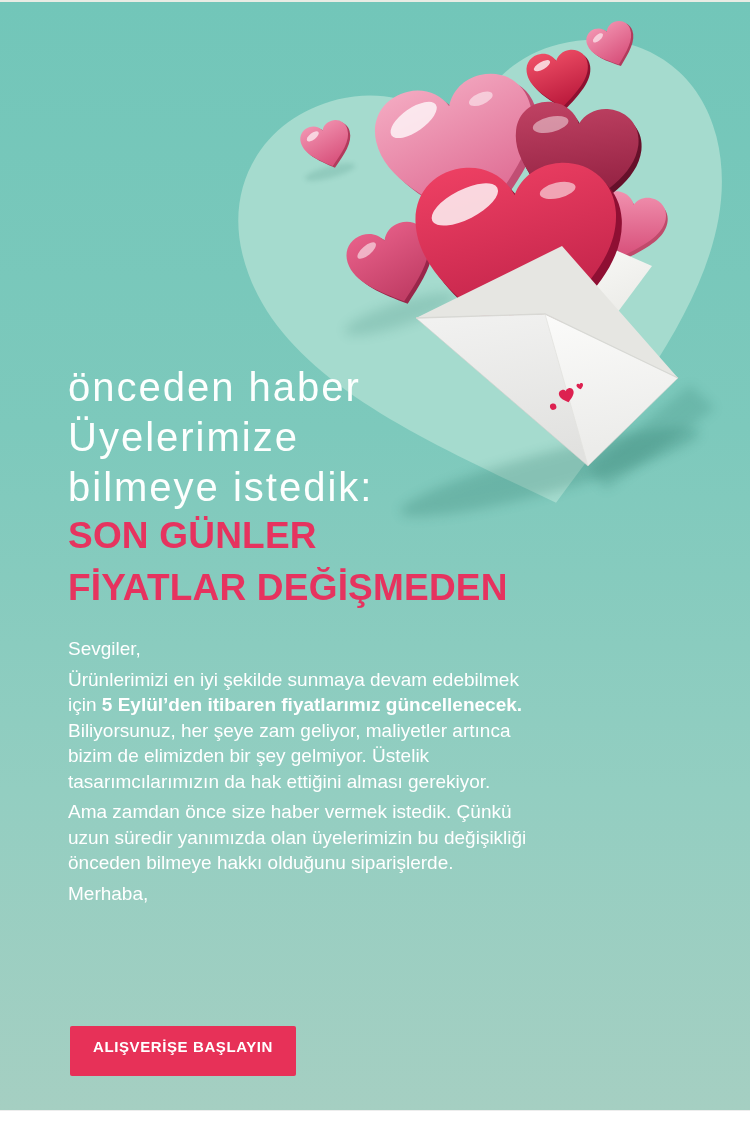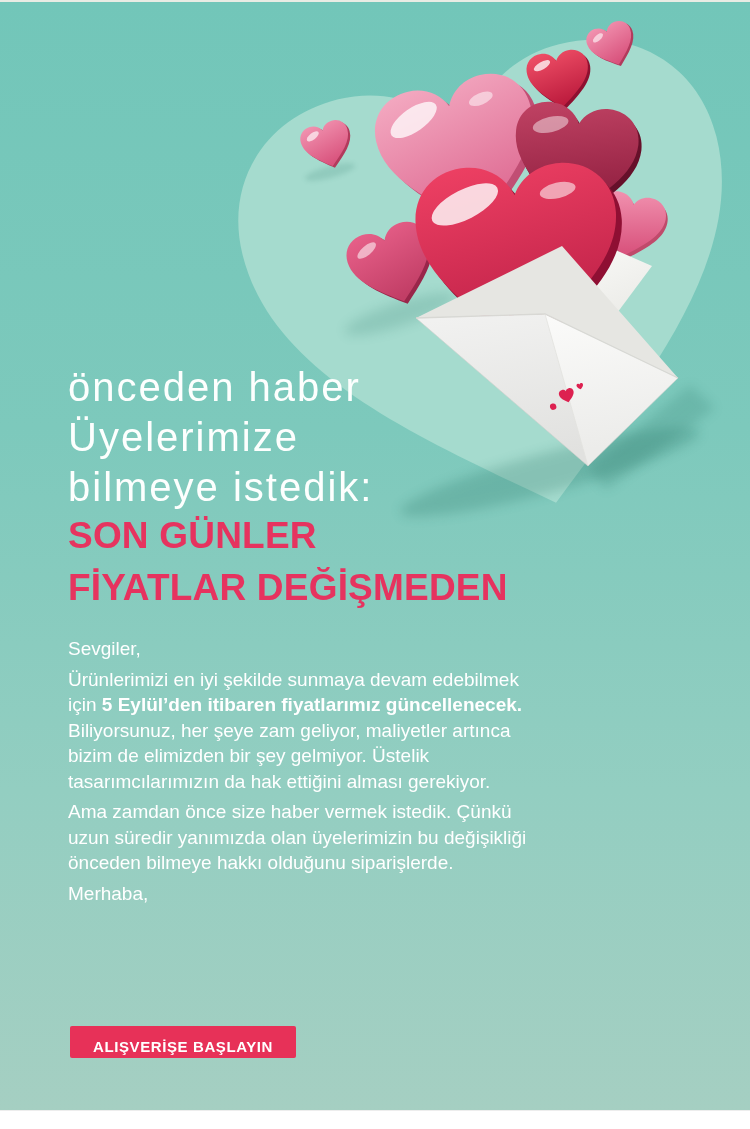--- a/index.html
+++ b/index.html
@@ -13,21 +13,21 @@
   .illustration{position:absolute;top:0;left:0;}
   .headline{position:absolute;left:68px;top:362px;}
   .intro-line{font-size:40px;line-height:50px;font-weight:300;letter-spacing:2px;color:#fdfffe;}
   .emphasis{margin-top:-2px;}
   .emph-line{font-size:37px;line-height:52px;font-weight:800;letter-spacing:.2px;color:#e6335f;}
   .body-copy{position:absolute;left:68px;top:636px;width:600px;color:#ffffff;font-size:19px;line-height:25.5px;}
   .body-copy p{margin:0 0 5px 0;white-space:pre-line;}
   .body-copy b{font-weight:700;text-align:center;}
   .hand{color:#f0b23e;font-size:21px;margin-right:7px;vertical-align:-1px;font-family:"DejaVu Sans",sans-serif;}
   .cta-button{
-    position:absolute;left:70px;top:1026px;height:32px;line-height:42px;
+    position:absolute;left:70px;top:1026px;height:50px;line-height:42px;
     display:inline-block;padding:0 23px;background:#e73158;color:#ffffff;
     font-size:15px;font-weight:700;letter-spacing:.6px;text-decoration:none;
     border-radius:2px;cursor:pointer;
   }
   .footer-bar{position:absolute;bottom:0;left:0;width:100%;height:18px;background:#ffffff;border-top:1px solid rgba(0,0,0,.07);}
 </style>
 </head>
 <body>
 
 <div class="stage">

